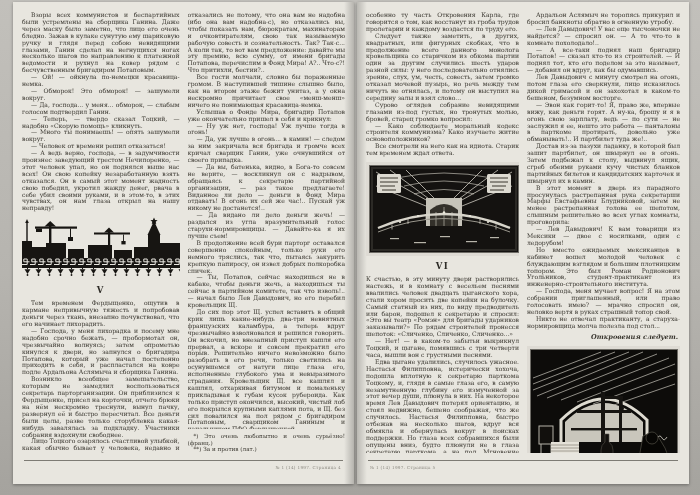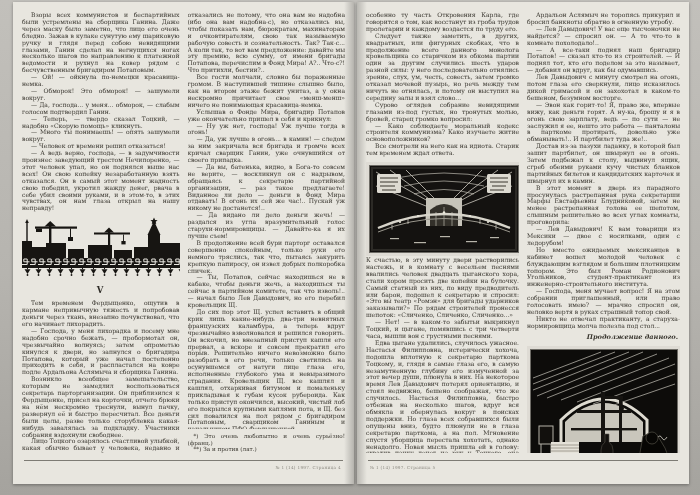--- a/index.html
+++ b/index.html
@@ -218,20 +218,21 @@
               <rect x="20" y="72" width="9" height="1.2"></rect>
                   <rect x="44" y="76" width="12" height="1.2"></rect>
               <rect x="70" y="70" width="10" height="1.2"></rect>
                   <rect x="96" y="75" width="11" height="1.2"></rect>
               <rect x="120" y="71" width="9" height="1.2"></rect>
             </g>
           </svg>
           </span>
         </figure>
 
+        <div class="chapter-heading">VI</div>
 
         <div>
             <p class="noindent">К счастью, в эту минуту двери растворились настежь, и в комнату с весельем песнями ввалились человек двадцать цыганского хора, стали хором просить две копейки на булочку. Самый статный из них, по виду предводитель или барон, подошел к секретарю и спросил: «Это вы театр «Ромэн» для бригады ударников заказывали?» По рядам строителей пронесся шепоток: «Сличенко, Сличенко, Сличенко...»</p>
             <p>— Нет! — в каком-то забытьи выкрикнул Тоцкий, и цыгане, помявшись с три четверти часа, вышли вон с грустными песнями.</p>
             <p>Едва цыгане удалились, случилось ужасное. Настасья Филипповна, истерически хохоча, подошла вплотную к секретарю парткома Тоцкому, и, глядя в самые глаза его, в самую незамутненную глубину его измученной за этот вечер души, плюнула в них. На некоторое время Лев Давыдович потерял ориентацию, и стоял недвижно, бешено соображая, что же случилось. Настасья Филипповна, быстро отбежав на несколько шагов, вдруг вся обмякла и обернулась вокруг в поисках поддержки. Но глаза всех собравшихся были опущены вниз, будто плюнули не в глаза секретарю парткома, а на пол. Мгновение спустя уборщица перестала хохотать, однако ненадолго. Новая мысль пришла ей в голову: схватив пачку денег из рук у Тоцкого, она подбежала к камину, отодвинула в сторону горящие головешки и аккуратно положила банкноты на их место.</p>
           </div>
       </div>
 
       <div class="col">
         <div>
@@ -240,21 +241,21 @@
             <p>— А все-таки поднял наш бригадир Потапов! — сказал кто-то из строителей. — И поднял тот, кто его поделом за это называет, — добавил он вдруг, как бы одумавшись.</p>
             <p>Лев Давыдович с минуту смотрел на огонь, потом глаза его сверкнули, лицо исказилось дикой гримасой и он захохотал в каком-то бешеном, безумном восторге.</p>
             <p>— Эвон как горит-то! Я, право же, впервые вижу, как деньги горят. А ну-ка, брошу и я в огонь свою зарплату, ведь — по сути — не заслужил я ее, нешто это работа — панталоны в парткоме протирать, довольно уже обманывать!.. И партбилет туда же!..</p>
             <p>Достав из-за пазухи ладанку, в которой был зашит партбилет, он швырнул ее в огонь. Затем подбежал к столу, выдвинул ящик, сгреб обеими руками кучу чистых бланков партийных билетов и кандидатских карточек и швырнул их в камин.</p>
             <p>В этот момент в дверь из парадного просунулась растрепанная рука секретарши Марфы Евстафьевны Блудниковой, затем не менее растрепанная голова ее шепотом, слышным решительно во всех углах комнаты, проговорила:</p>
             <p>— Лев Давыдович! К вам товарищи из Мексики — двое с носилками, один с ледорубом!</p>
             <p>Но вместо ожидаемых мексиканцев в кабинет вошел молодой человек с блуждающим взглядом и большим плотницким топором. Это был Роман Родионович Угольников, студент-практикант из инженерно-строительного института.</p>
             <p>— Господа, меня мучает вопрос! Я на этом собрании приглашенный, или право голосовать имею? — мрачно спросил он, неловко вертя в руках страшный топор свой.</p>
             <p>Никто не отвечал практиканту, а старуха-нормировщица молча полезла под стол...</p>
           </div>
-        <div class="continuation">Продолжение данного.</div>
+        <div class="continuation">Откровения следует.</div>
 
         <figure>
           <span class="figure-mat">
           <svg width="146" height="168" viewBox="0 0 146 168">
             <rect width="146" height="168" fill="#0d0c0a"></rect>
 
             <g stroke="#c9c6bc" stroke-width="0.7">
               <path d="M2 28 L70 2"></path>
                   <path d="M2 34 L84 2"></path>
                   <path d="M2 40 L98 2"></path>

